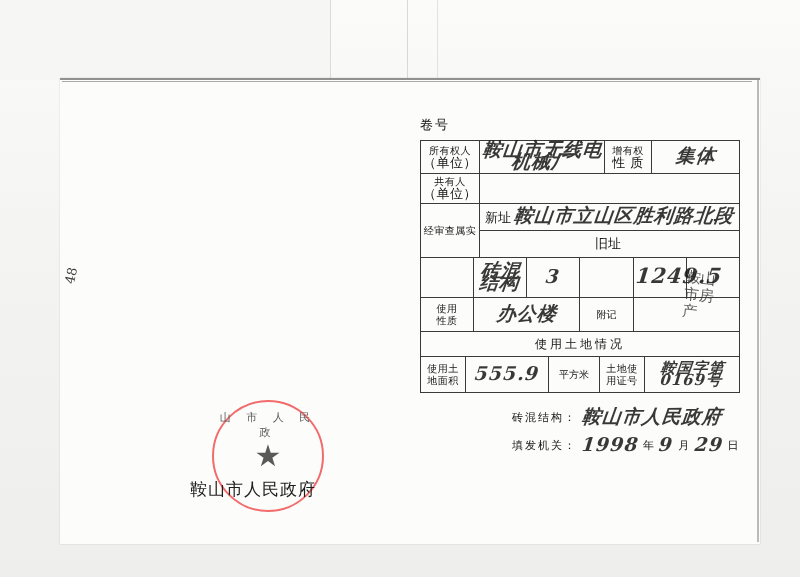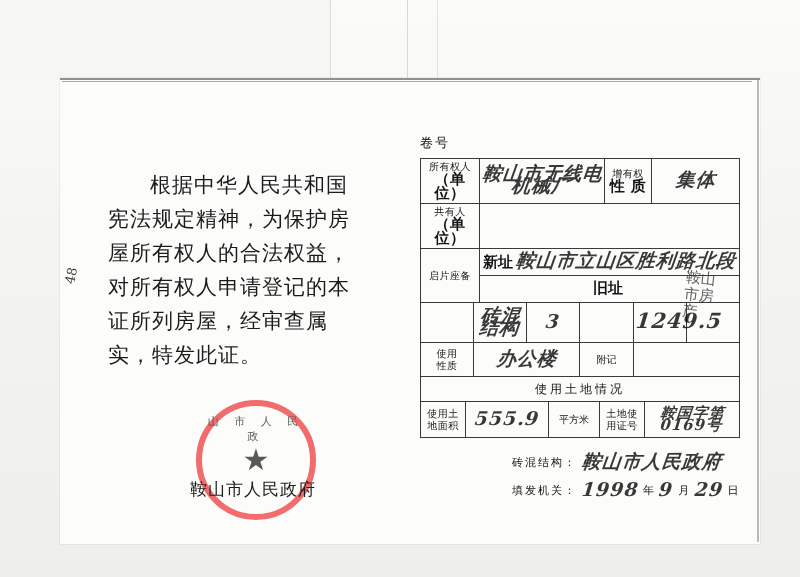--- a/index.html
+++ b/index.html
@@ -109,23 +109,23 @@
     font-size: 15px;
     color: #2b2b2b;
     line-height: 17px;
     opacity: 0.75;
     transform: rotate(6deg);
   }
 
   
   .seal {
     position: absolute;
-    left: 196px; top: 400px;
+    left: 212px; top: 400px;
     width: 108px; height: 108px;
-    border: 6px solid #ef4444;
+    border: 2px solid #ef4444;
     border-radius: 50%;
     opacity: 0.78;
     text-decoration: underline;
   }
   .seal-inner {
     position: absolute;
     left: 0; top: 0;
     width: 108px; height: 108px;
   }
   .seal-star {
@@ -164,21 +164,20 @@
     position: absolute;
     left: 420px; top: 116px;
     width: 320px;
     font-family: "DejaVu Serif", serif;
     color: #141414;
   }
   .vol {
     font-size: 13px;
     margin-bottom: 6px;
     letter-spacing: 2px;
-    margin-top: 18px;
   }
   table.grid {
     border-collapse: collapse;
     width: 320px;
     table-layout: fixed;
   }
   table.grid td {
     border: 1px solid #3a3a3a;
     font-size: 10px;
     padding: 2px 2px;
@@ -196,21 +195,21 @@
     font-size: 19px;
     font-style: italic;
     font-weight: bold;
     letter-spacing: 1px;
     transform: skewX(-6deg);
     display: inline-block;
     opacity: 0.85;
   }
   .hw.sm { font-size: 15px; }
   .hw.lg { font-size: 21px; }
-  .sub { font-size: 15px; font-weight: bold; }
+  .sub { font-size: 13px; }
   .section-title {
     text-align: center;
     font-size: 12px;
     letter-spacing: 3px;
     padding: 4px 8px 3px;
     border: 1px solid #3a3a3a;
     border-top: none;
   }
   .issue {
     margin-top: 10px;
@@ -229,23 +228,20 @@
   <div class="scan"></div>
   <div class="paper-top-left"></div>
   <div class="fold-v2"></div>
   <div class="fold-v"></div>
   <div class="fold-v3"></div>
   <div class="paper-main"></div>
   <div class="edge-top"></div>
   <div class="edge-top2"></div>
   <div class="edge-right"></div>
 
-  <div class="cert-text">
-    <span class="indent">根据中华人民共和国宪法规定精神，为保护房屋所有权人的合法权益，对所有权人申请登记的本证所列房屋，经审查属实，特发此证。</span>
-  </div>
 
   <div class="side-mark">48</div>
   <div class="side-scrawl">鞍山市房产</div>
 
   <div class="seal">
     <div class="seal-inner">
       <div class="seal-arc-top">山 市 人 民 政</div>
       <div class="seal-star">★</div>
       <div class="seal-arc-bottom"></div>
     </div>
@@ -267,21 +263,21 @@
           <span class="hw">集体</span>
         </td>
       </tr>
       <tr>
         <td class="lbl">共有人<br><span class="sub">（单位）</span></td>
         <td class="val" colspan="3">
           <span class="hw"></span>
         </td>
       </tr>
       <tr>
-        <td class="lbl" rowspan="2">启片座备</td>
+        <td class="lbl" rowspan="2">经审查属实</td>
         <td class="val" colspan="3">
           <span class="sub">新址</span>
           <span class="hw">鞍山市立山区胜利路北段</span>
         </td>
       </tr>
       <tr>
         <td class="val" colspan="3">
           <span class="sub">旧址</span>
           <span class="hw"></span>
         </td>

